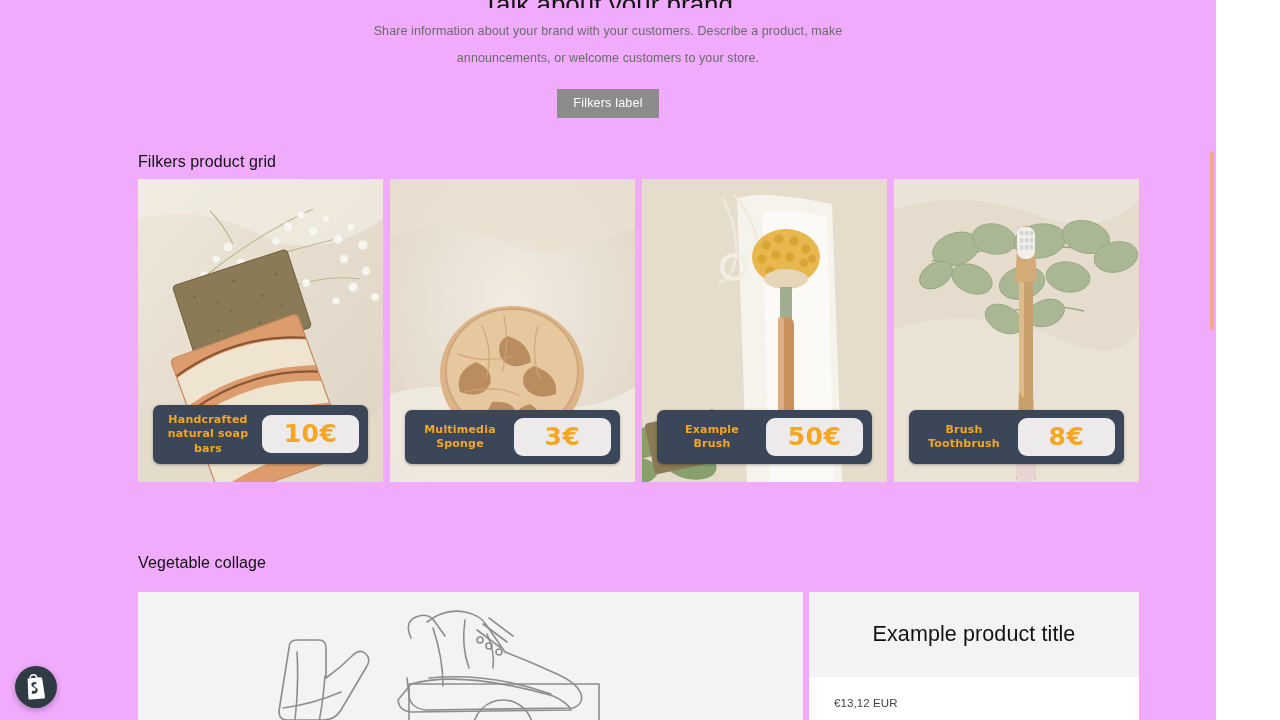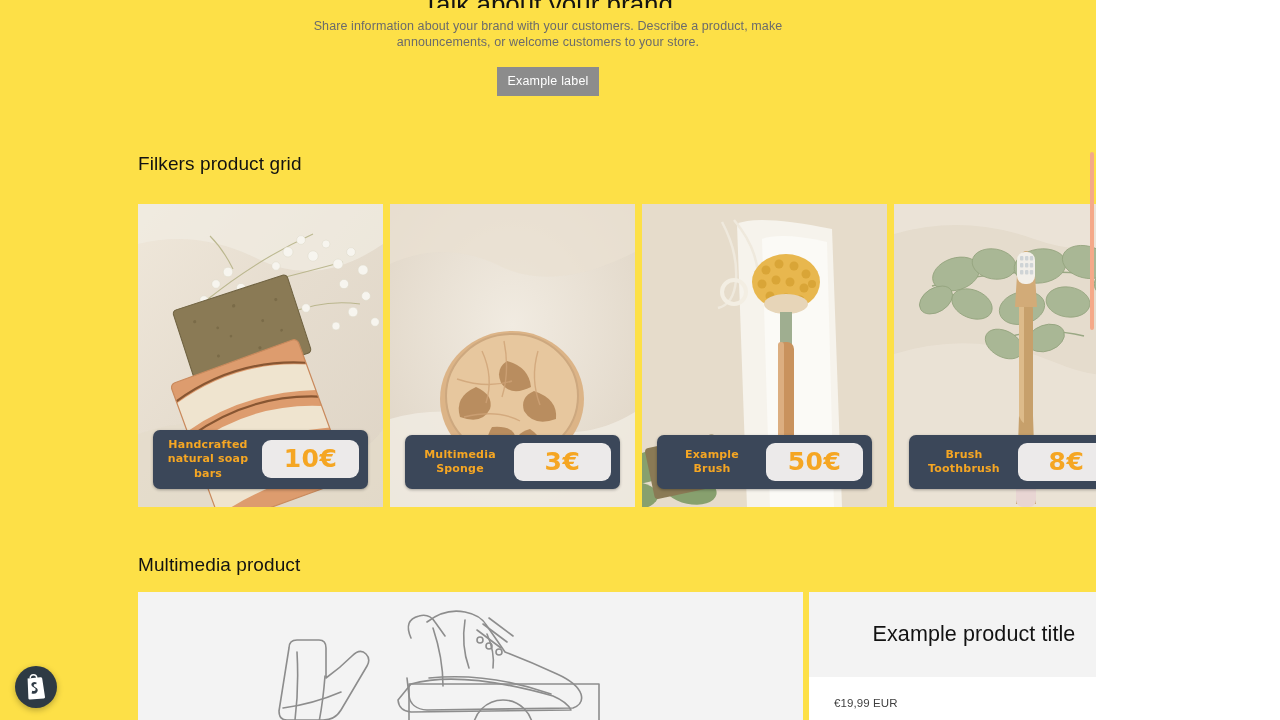--- a/index.html
+++ b/index.html
@@ -8,44 +8,44 @@
     margin: 0; padding: 0;
     width: 1280px; height: 720px;
     overflow: hidden;
     background: #ffffff;
     font-family: "Liberation Sans", sans-serif;
     color: #121212;
   }
 
   .page {
     position: relative;
-    width: 1096px;
+    width: 1216px;
     height: 720px;
-    background: #fde047;
+    background: #f0abfc;
     overflow: hidden;
   }
 
   
   .hero {
     padding-top: 0px;
     text-align: center;
   }
   .hero-cut-title {
     height: 8px;
     overflow: hidden;
     text-align: center;
     font-size: 26px;
     color: #121212;
     line-height: 8px;
   }
   .hero-text {
     width: 500px;
     margin: 10px auto 0 auto;
     font-size: 12.5px;
-    line-height: 16px;
+    line-height: 27px;
     color: #6b6b6b;
     letter-spacing: 0.1px;
   }
   .hero-btn-wrap {
     margin-top: 17px;
     text-align: center;
   }
   .hero-btn {
     display: inline-block;
     background: #8c8c8c;
@@ -56,33 +56,33 @@
     padding: 0;
     width: 102px;
     height: 29px;
     line-height: 29px;
     letter-spacing: 0.2px;
     cursor: pointer;
   }
 
   
   .section-heading {
-    font-size: 19px;
+    font-size: 16px;
     font-weight: 400;
     color: #121212;
     letter-spacing: 0.1px;
     margin: 0;
     padding: 0 0 0 138px;
   }
 
   
   .grid-wrap {
     position: absolute;
     left: 138px;
-    top: 204px;
+    top: 179px;
     width: 1001px;
     height: 303px;
     display: flex;
     gap: 7px;
   }
   .product-card {
     position: relative;
     width: 245px;
     height: 303px;
     overflow: hidden;
@@ -224,21 +224,21 @@
 </style>
 </head>
 <body>
 
 <div class="page">
 
   <div class="hero">
     <div class="hero-cut-title">Talk about your brand</div>
     <div class="hero-text">Share information about your brand with your customers. Describe a product, make announcements, or welcome customers to your store.</div>
     <div class="hero-btn-wrap">
-      <button class="hero-btn">Example label</button>
+      <button class="hero-btn">Filkers label</button>
     </div>
   </div>
 
   <div style="position:absolute; left:0; top:153px; width:100%;">
     <h2 class="section-heading">Filkers product grid</h2>
   </div>
 
   <div class="grid-wrap">
 
     <div class="product-card">
@@ -468,21 +468,21 @@
         <div class="badge-name">Brush Toothbrush</div>
         <div class="badge-price-box">
           <div class="badge-price">8€</div>
         </div>
       </div>
     </div>
 
   </div>
 
   <div style="position:absolute; left:0; top:554px; width:100%;">
-    <h2 class="section-heading">Multimedia product</h2>
+    <h2 class="section-heading">Vegetable collage</h2>
   </div>
 
   <div class="collage">
 
     <div class="collage-media">
       <svg width="420" height="150" viewBox="0 0 420 150" aria-hidden="true">
         <g fill="none" stroke="#8d8d8d" stroke-width="1.6" stroke-linejoin="round" stroke-linecap="round">
 
           <path d="M150 58 q-8 -18 8 -22 q10 -3 16 6 l10 14"></path>
           <path d="M166 42 q18 -14 38 -10 q16 3 22 14 l18 26 q26 10 52 22 q20 9 24 20 q3 10 -8 14 l-146 2 q-16 -1 -18 -14 l-2 -18"></path>
@@ -505,21 +505,21 @@
           <circle cx="242" cy="150" r="30"></circle>
         </g>
       </svg>
     </div>
 
     <div class="collage-product">
       <div class="collage-product-top">
         <div class="collage-product-title">Example product title</div>
       </div>
       <div class="collage-product-body">
-        <div class="collage-price">€19,99 EUR</div>
+        <div class="collage-price">€13,12 EUR</div>
       </div>
     </div>
 
   </div>
 
   <div class="chat-bubble">
     <svg width="24" height="26" viewBox="0 0 24 26" aria-hidden="true">
       <path d="M6.2 4.2 q0 -3.4 3.2 -3.4 q3.2 0 3.4 3.2" fill="none" stroke="#ffffff" stroke-width="1.5"></path>
       <path d="M3.6 4.6 L16.4 3.2 q1.4 -.2 1.8 1.2 L21 23 q.2 1.2 -1.2 1.4 L6 25.4 q-1.4 .2 -1.6 -1Z" fill="#ffffff"></path>
       <path d="M12.6 8.4 q-3.8 -1.4 -5 1.2 q-1 2.4 2 3.6 q2.6 1 2 2.8 q-.6 1.6 -3.4 .8 l-.6 2.6 q4.4 1.4 5.8 -1.8 q1.2 -2.8 -1.8 -4.2 q-2.4 -1.1 -1.9 -2.5 q.5 -1.3 2.6 -.7Z" fill="#2e3a44"></path>

